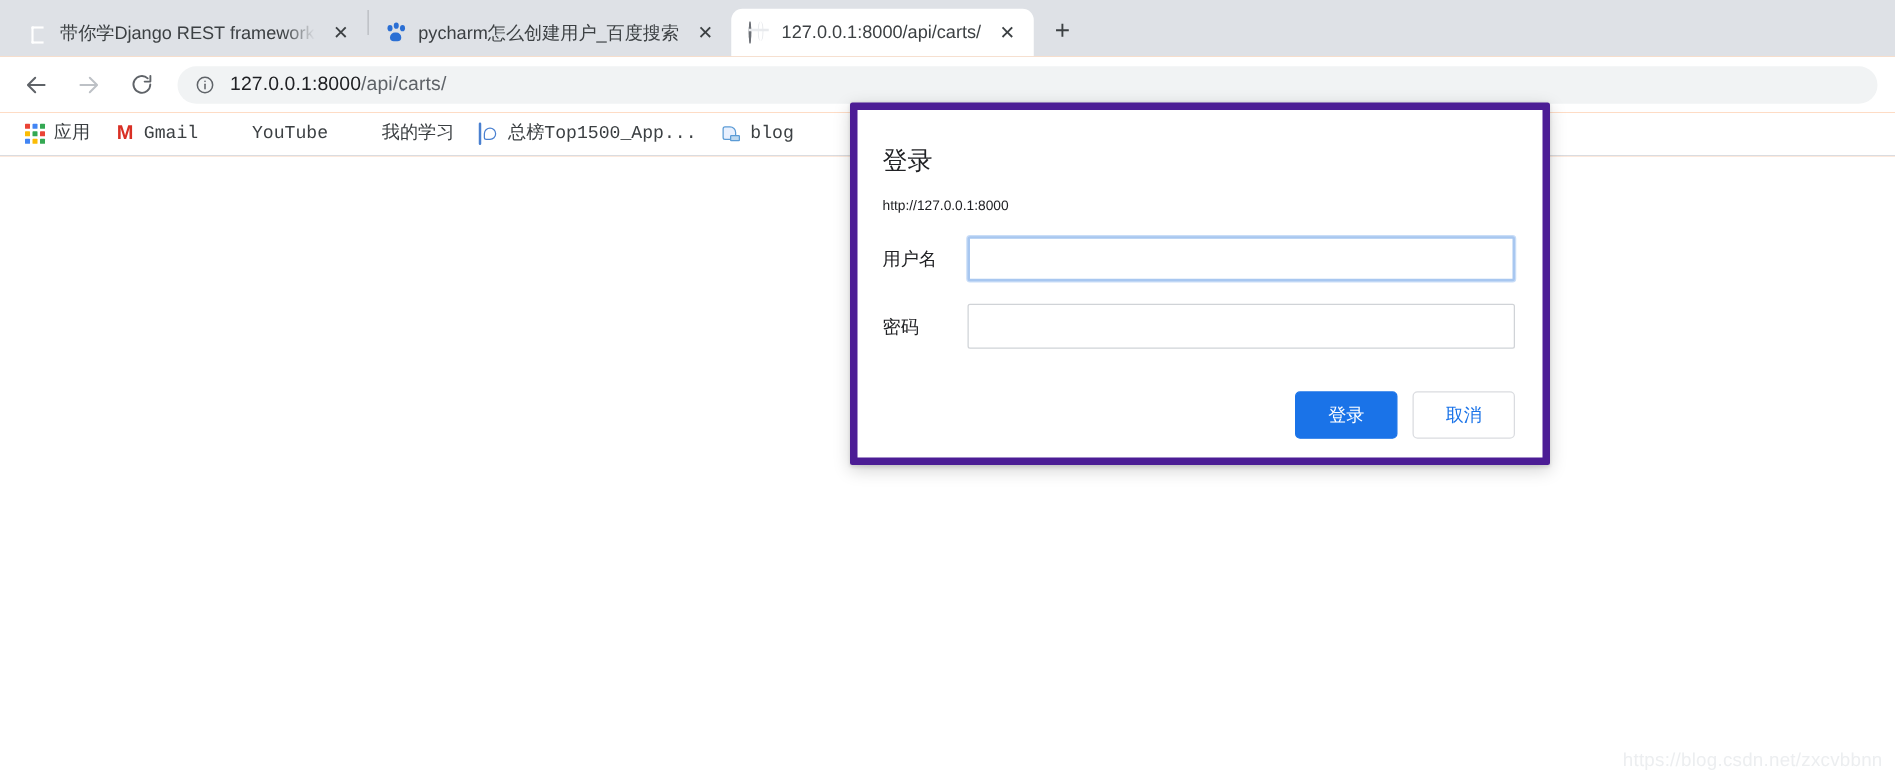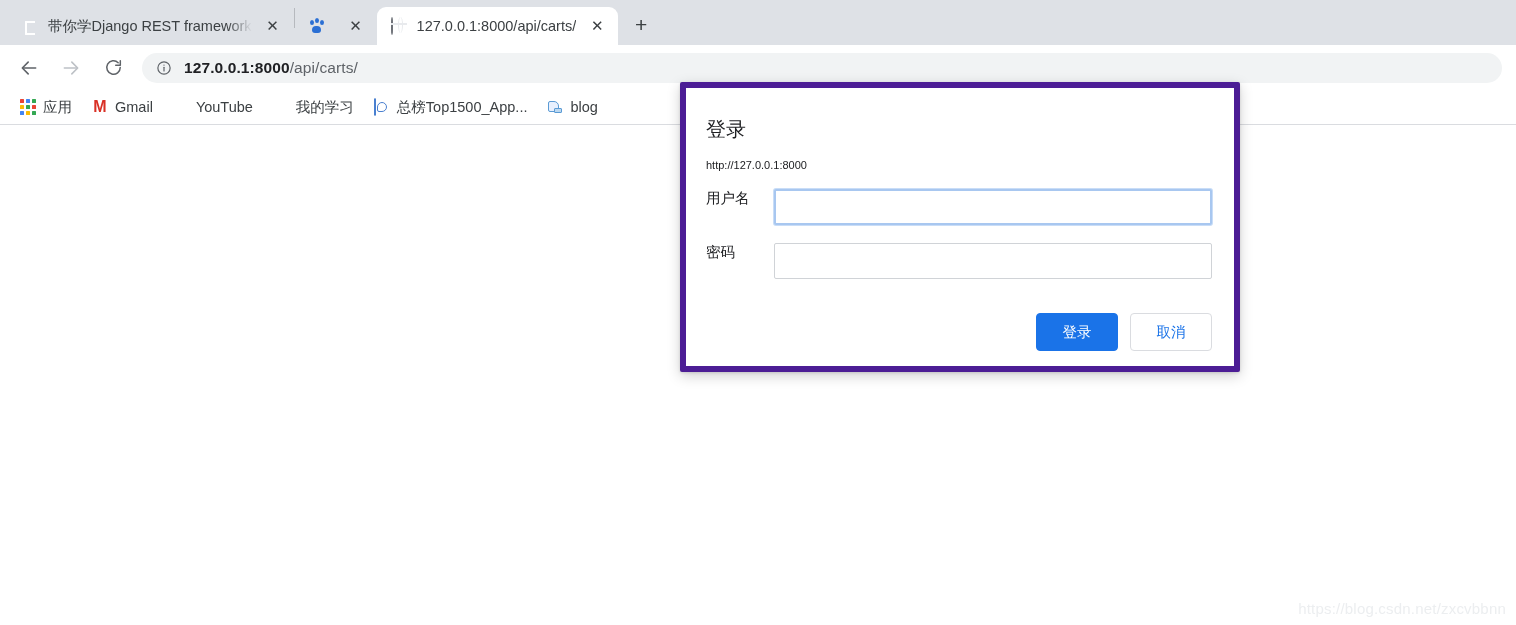--- a/index.html
+++ b/index.html
@@ -112,40 +112,40 @@
     background: #f1f3f4;
     border-radius: 16px;
     display: flex; align-items: center;
     padding: 0 14px;
     margin-left: 8px;
     margin-right: 6px;
     min-width: 0;
   }
   .omnibox .info-icon { margin-right: 12px; flex: 0 0 16px; display:flex; }
   .url { font-size: 15.5px; color: #5f6368; white-space: nowrap; letter-spacing: .1px; }
-  .url b { color: #202124; font-weight: 700; }
+  .url b { color: #202124; font-weight: 400; }
 
   
   .bookmarks {
     height: 35px; background: #ffffff;
     display: flex; align-items: center;
     padding-left: 12px;
     border-bottom: 1px solid #dadce0;
     overflow: hidden;
   }
   .bm {
     display: flex; align-items: center;
     padding: 4px 8px;
     border-radius: 4px;
     font-size: 14.5px; color: #3c4043;
     white-space: nowrap;
     margin-right: 4px;
   }
   .bm .bm-icon { width: 16px; height: 16px; margin-right: 7px; flex:0 0 16px; position: relative; }
-  .bm .bm-label { line-height: 16px; }
+  .bm .bm-label { line-height: 16px; font-family: Liberation Mono, monospace; }
 
   .ic-apps { display:grid; grid-template-columns: repeat(3,4px); grid-template-rows: repeat(3,4px);
              gap:2px; width:16px; height:16px; }
   .ic-apps i { display:block; width:4px; height:4px; border-radius:.5px; }
   .ic-gmail { font-family:"Liberation Sans",sans-serif; color:#d93025; font-size:16px;
               font-weight:700; line-height:16px; text-align:center; }
   .ic-yt { width:16px; height:12px; background:#ff0000; border-radius:3px; margin-top:2px;
            position:relative; }
   .ic-yt:after { content:""; position:absolute; left:6px; top:3px;
            border-left:5px solid #fff; border-top:3px solid transparent; border-bottom:3px solid transparent; }
@@ -180,21 +180,21 @@
     z-index: 50;
   }
   .dlg-title {
     font-size: 20px; color: #202124; font-weight: 400;
     margin: 9px 0 0 0; line-height: 1.2;
   }
   .dlg-sub {
     font-size: 11px; color: #202124; margin-top: 18px; font-weight: 400;
   }
   .dlg-row {
-    display: flex; align-items: flex-start; margin-top: 18px;
+    display: flex; align-items: center; margin-top: 18px;
   }
   .dlg-row .lbl {
     width: 68px; flex: 0 0 68px;
     font-size: 14.5px; color: #202124;
   }
   .dlg-input {
     flex: 1; height: 36px;
     border: 1px solid #d0d3d7;
     border-radius: 2px;
     background: #fff;
@@ -237,20 +237,21 @@
       <span class="tab-title">带你学Django REST framework</span>
       <span class="tab-close">✕</span>
     </div>
 
     <div class="tab-sep"></div>
 
     <div class="tab inactive">
       <span class="tab-favicon">
         <span class="fav-baidu"><span class="p1"></span><span class="p2"></span><span class="p3"></span><span class="p4"></span></span>
       </span>
+      <span class="tab-title">pycharm怎么创建用户_百度搜索</span>
       <span class="tab-close">✕</span>
     </div>
 
     <div class="tab active">
       <span class="tab-favicon">
         <span class="fav-globe"></span>
       </span>
       <span class="tab-title">127.0.0.1:8000/api/carts/</span>
       <span class="tab-close">✕</span>
     </div>

